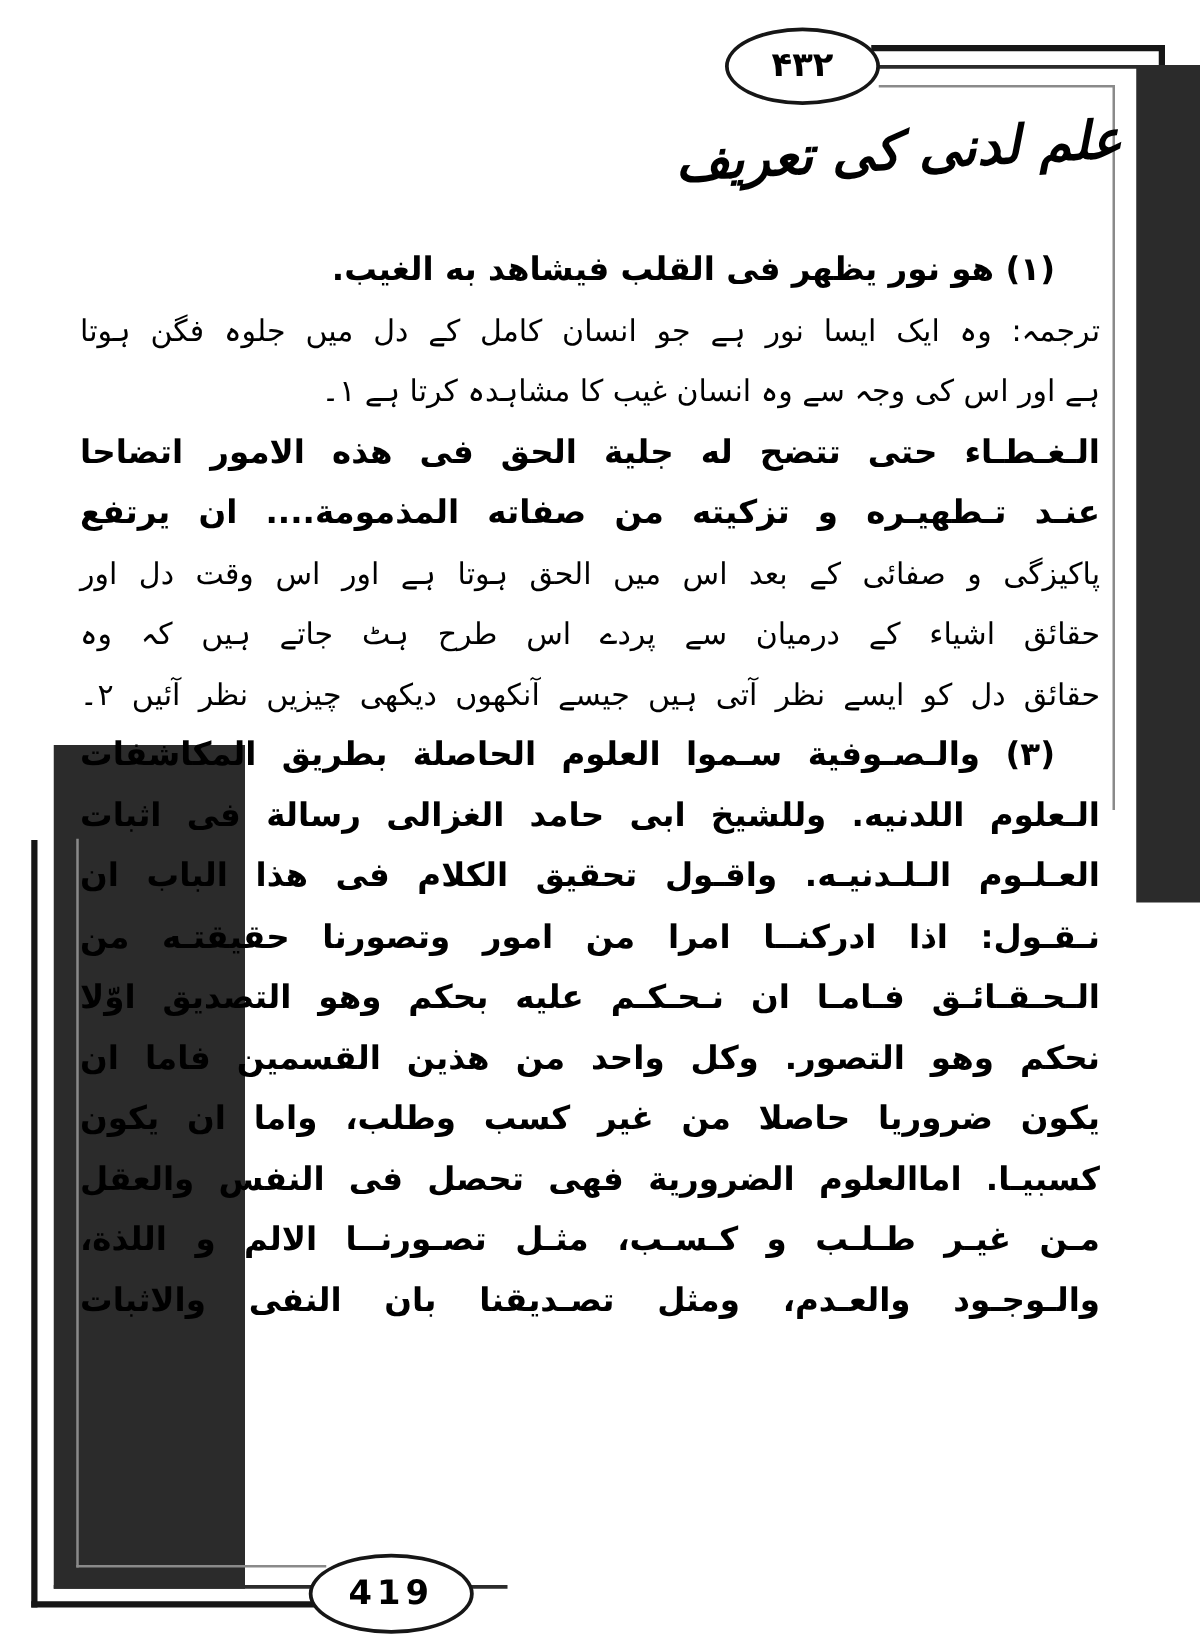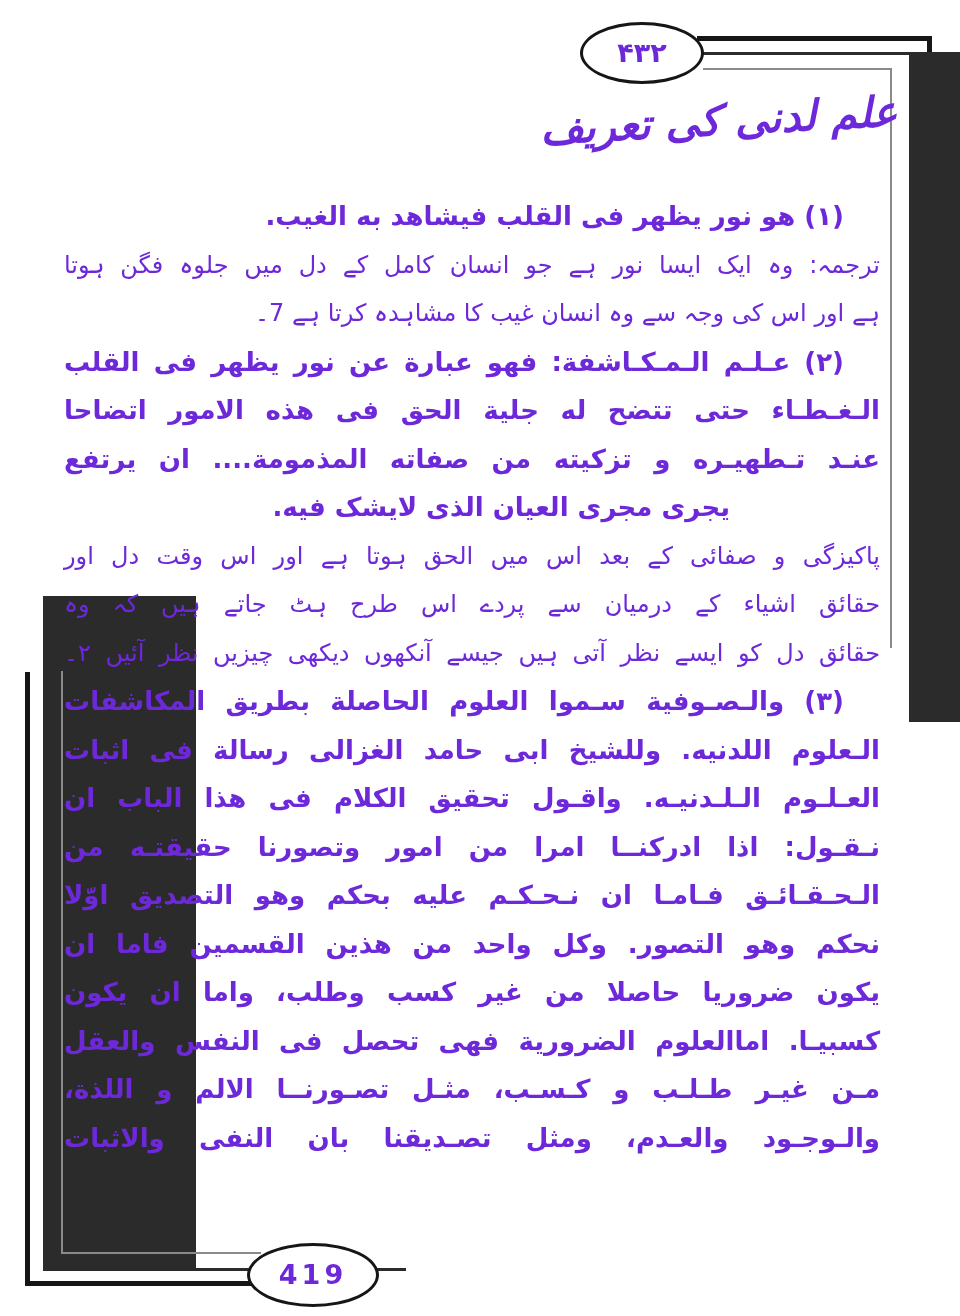--- a/index.html
+++ b/index.html
@@ -3,21 +3,21 @@
 <meta charset="utf-8">
 <style>
   html,body{margin:0;padding:0;background:#e8e8e8;}
   .page{
     position:relative;
     width:960px;height:1316px;
     background:#ffffff;
     margin:0 auto;
     overflow:hidden;
     font-family:"DejaVu Sans", sans-serif;
-    color:#6d28d9;
+    color:#000000;
     direction:rtl;
   }
   
   .rule{position:absolute;background:#161616;}
   .rule.mid{background:#2b2b2b;}
   .rule.faint{background:#8a8a8a;}
 
   
   .cartouche{
     position:absolute;
@@ -89,25 +89,23 @@
   </div>
   <div class="cartouche" style="left:247px;top:1243px;width:126px;height:58px;">
     <span>419</span>
   </div>
 
   <h1 class="heading">علم لدنی کی تعریف</h1>
 
   <div class="body-text">
     <div class="ln ar r ps">(۱) هو نور يظهر فى القلب فيشاهد به الغيب.</div>
     <div class="ln ur j">ترجمہ: وہ ایک ایسا نور ہے جو انسان کامل کے دل میں جلوہ فگن ہوتا</div>
-    <div class="ln ur r">ہے اور اس کی وجہ سے وہ انسان غیب کا مشاہدہ کرتا ہے 7۔</div>
-    <div class="ln ar j ps">(۲) عـلـم الـمـکـاشفة: فهو عبارة عن نور يظهر فى القلب</div>
+    <div class="ln ur r">ہے اور اس کی وجہ سے وہ انسان غیب کا مشاہدہ کرتا ہے ۱۔</div>
     <div class="ln ar j">الـغـطـاء حتى تتضح له جلية الحق فى هذه الامور اتضاحا</div>
     <div class="ln ar j">عنـد تـطهيـره و تزکيته من صفاته المذمومة.... ان يرتفع</div>
-    <div class="ln ar r mid">يجرى مجرى العيان الذى لايشک فيه.</div>
     <div class="ln ur j">پاکیزگی و صفائی کے بعد اس میں الحق ہوتا ہے اور اس وقت دل اور</div>
     <div class="ln ur j">حقائق اشیاء کے درمیان سے پردے اس طرح ہٹ جاتے ہیں کہ وہ</div>
     <div class="ln ur j">حقائق دل کو ایسے نظر آتی ہیں جیسے آنکھوں دیکھی چیزیں نظر آئیں ۲۔</div>
     <div class="ln ar j ps">(۳) والـصـوفية سـموا العلوم الحاصلة بطريق المکاشفات</div>
     <div class="ln ar j">الـعلوم اللدنيه. وللشيخ ابى حامد الغزالى رسالة فى اثبات</div>
     <div class="ln ar j">العـلـوم الـلـدنيـه. واقـول تحقيق الکلام فى هذا الباب ان</div>
     <div class="ln ar j">نـقـول: اذا ادرکنــا امرا من امور وتصورنا حقيقتـه من</div>
     <div class="ln ar j">الـحـقـائـق فـامـا ان نـحـکـم عليه بحکم وهو التصديق اوّلا</div>
     <div class="ln ar j">نحکم وهو التصور. وکل واحد من هذين القسمين فاما ان</div>
     <div class="ln ar j">يکون ضروريا حاصلا من غير کسب وطلب، واما ان يکون</div>

